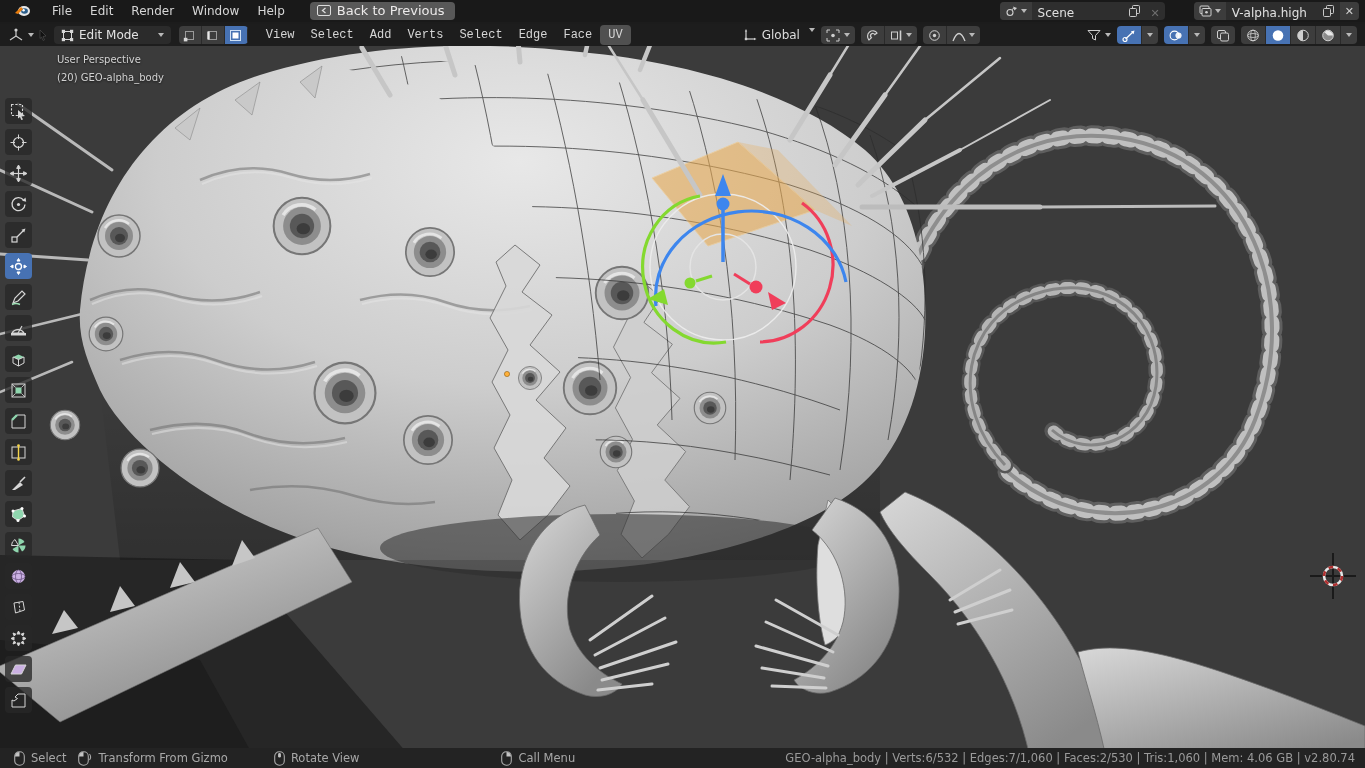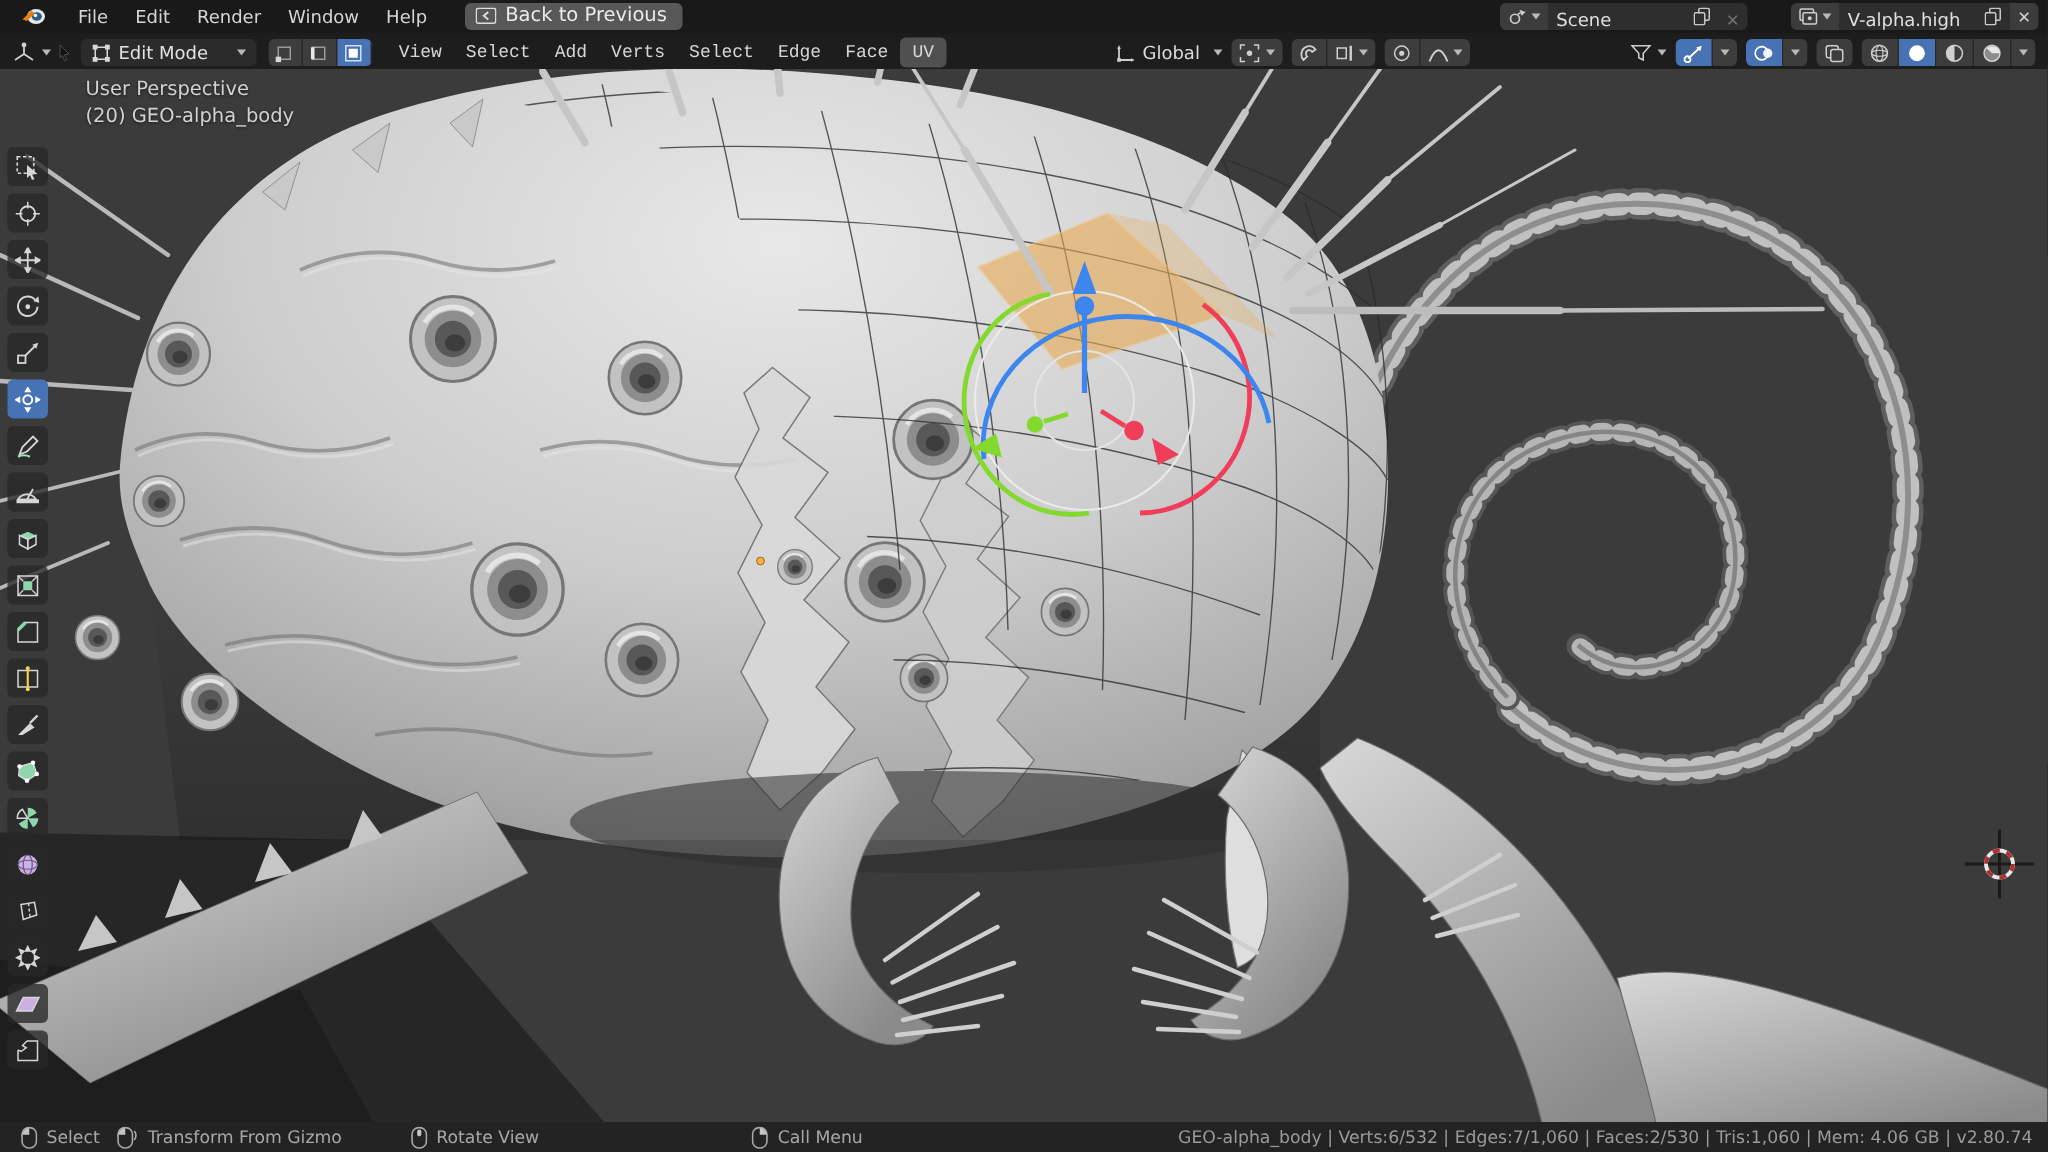--- a/index.html
+++ b/index.html
@@ -32,28 +32,28 @@
   .vp-menus { display:flex; margin-left:10px;font-family:Liberation Mono, monospace; }
   .vp-menus .menu-item { padding:3px 8px; }
   .pill-on { background:#505050; border-radius:4px; }
   .mid { display:flex; align-items:center; margin-left:112px; gap:6px; }
   .hbtn { display:flex; align-items:center; gap:4px; background:#3d3d3d; border-radius:4px; height:18px; padding:0 5px; }
   .hgrp { display:flex; border-radius:4px; overflow:hidden; height:18px; }
   .hgrp .hseg { display:flex; align-items:center; gap:3px; background:#3d3d3d; padding:0 5px; border-right:1px solid #2a2a2a; }
   .hgrp .hseg:last-child { border-right:none; }
   .hgrp .hseg.blue { background:#4772b3; }
   .right { margin-left:auto; display:flex; align-items:center; gap:6px; margin-right:8px; }
-  .orient { display:flex; align-items:center; gap:5px; color:#dcdcdc; }
+  .orient { display:flex; align-items:flex-start; gap:5px; color:#dcdcdc; }
   
   .tools { position:absolute; left:5px; top:54px; display:flex; flex-direction:column; gap:5px; z-index:20; }
   .tool { width:27px; height:26px; background:rgba(40,40,40,.78); border-radius:4px; display:flex; align-items:center; justify-content:center; }
   .tool.active { background:#4772b3; }
   
   .viewport { position:absolute; top:44px; left:0; width:1365px; height:704px; background:#3b3b3b; }
-  .vp-text { position:absolute; left:57px; top:7px; color:#d2d2d2; font-size:13px; text-shadow:0 1px 2px rgba(0,0,0,.6); line-height:18px; z-index:10; }
+  .vp-text { position:absolute; left:57px; top:7px; color:#d2d2d2; font-size:10px; text-shadow:0 1px 2px rgba(0,0,0,.6); line-height:18px; z-index:10; }
   
   .statusbar { position:absolute; bottom:0; left:0; width:1365px; height:20px; background:#232323; display:flex; align-items:center; color:#a8a8a8; font-size:11.5px; z-index:30; }
   .hint { display:flex; align-items:center; gap:6px; }
   .sb-info { margin-left:auto; margin-right:10px; color:#9a9a9a; }
 </style>
 </head>
 <body>
 
 <div class="topbar bar">
   <span class="logo">

